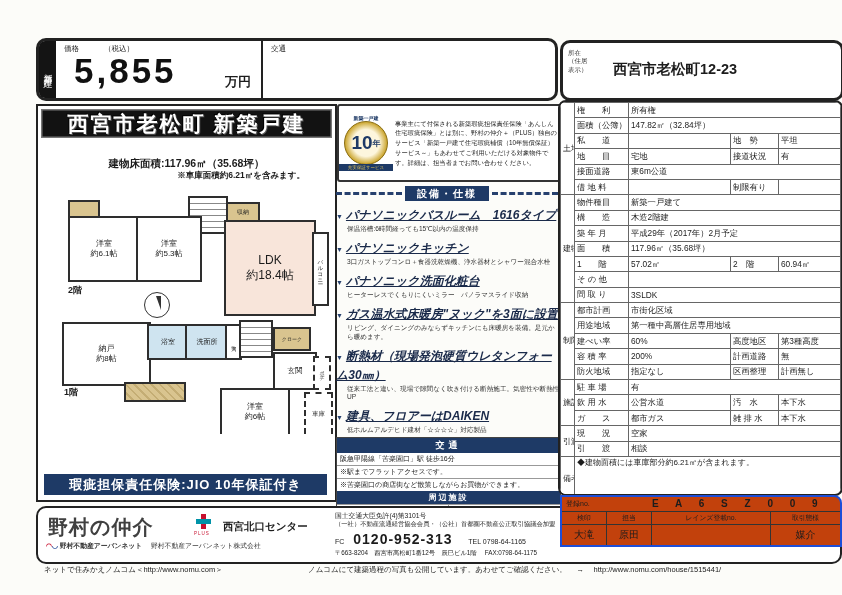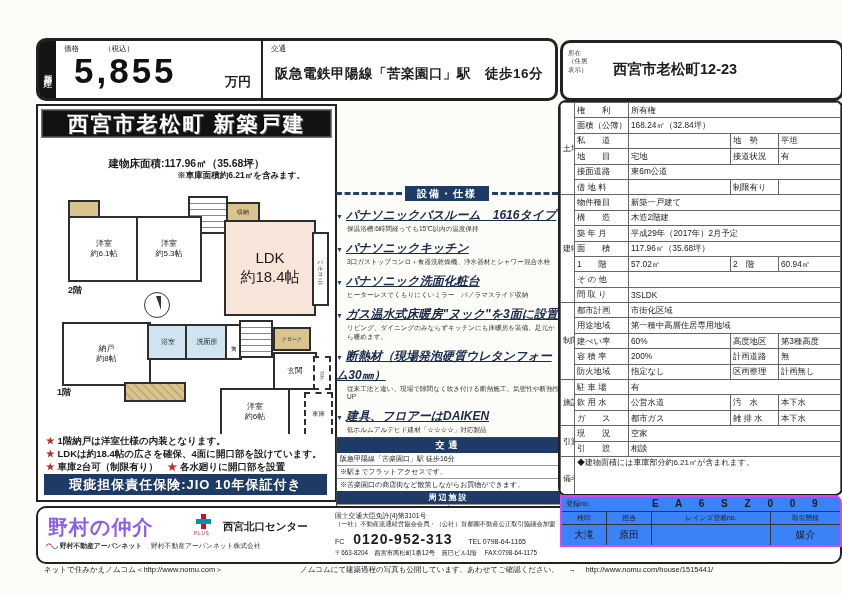--- a/index.html
+++ b/index.html
@@ -59,33 +59,33 @@
   
   .rightbox{left:558px;top:100px;width:281px;height:392px;border:2.5px solid #222;border-radius:8px;background:#fff;overflow:hidden;}
   table.det{border-collapse:collapse;width:100%;table-layout:fixed;font-size:8.3px;}
   table.det td{border:1px solid #666;height:14.4px;padding:0 2px;overflow:hidden;white-space:nowrap;}
   td.grp{text-align:center;font-size:8px;padding:0;line-height:1.15;background:#fff;}
   td.lbl{letter-spacing:0;}
   td.rem{white-space:normal;vertical-align:top;font-size:8px;}
   
   .footerbox{left:36px;top:506px;width:802px;height:54px;border:2.5px solid #222;border-radius:10px;background:#fff;display:flex;}
   .brand{width:185px;position:relative;}
-  .brandname{position:absolute;left:10px;top:6px;font-size:20px;font-weight:bold;color:#8b5cf6;letter-spacing:1px;text-align:center;}
+  .brandname{position:absolute;left:10px;top:6px;font-size:20px;font-weight:bold;color:#404040;letter-spacing:1px;text-align:center;}
   .plusmark{position:absolute;left:158px;top:6px;width:15px;height:15px;}
   .plusmark i{position:absolute;background:#c8102e;left:5px;top:0;width:5px;height:15px;}
   .plusmark b{position:absolute;background:#0093a8;left:0;top:5px;width:15px;height:5px;}
   .plustxt{position:absolute;left:156px;top:23px;font-size:4.5px;color:#c8102e;letter-spacing:1px;}
   .urbrow{position:absolute;left:8px;top:33px;font-size:6.8px;font-weight:bold;color:#333;white-space:nowrap;}
   .wave{color:#c8102e;font-weight:bold;}
   .wave2{color:#1a3f8f;font-weight:bold;}
   .centername{width:112px;padding-top:12px;font-size:10.5px;font-weight:bold;}
   .liccol{flex:1;padding-top:3px;font-size:6.8px;line-height:1.35;}
   .fcline{font-size:7px;margin-top:1px;}
   .fcnum{font-size:14px;font-weight:bold;letter-spacing:1px;}
-  .stamp{left:560px;top:495px;width:278px;background:#3b82f6;border:2px solid #d946ef;border-radius:0 8px 0 0;font-size:7px;z-index:5;}
+  .stamp{left:560px;top:495px;width:278px;background:#c2410c;border:2px solid #1d4ed8;border-radius:0 8px 0 0;font-size:7px;z-index:5;}
   .stamp .r1{display:flex;border-bottom:1px solid #333;}
   .stamp .r1 .c1{width:78px;padding:2px 4px;}
   .stamp .r1 .c2{flex:1;font-size:10px;letter-spacing:7px;padding:1px 4px;font-weight:bold;}
   .stamp .hd{display:flex;border-bottom:1px solid #333;}
   .stamp .hd div{border-right:1px solid #333;text-align:center;padding:1px 0;font-size:6.8px;}
   .stamp .vals div{border-right:1px solid #333;text-align:center;padding:3px 0;font-size:10px;font-family:"DejaVu Serif",serif;}
   .stamp .vals{display:flex;}
   .w1{width:44px;}.w2{width:44px;}.w3{width:118px;}.w4{flex:1;}
   .bottomline{font-size:7.5px;color:#222;}
 </style>
@@ -97,21 +97,20 @@
   <div class="abs topbar">
     <div class="newtab">新築戸建</div>
     <div class="pricecell">
       <span class="slbl" style="left:8px;top:3px;">価格</span>
       <span class="slbl" style="left:48px;top:3px;">（税込）</span>
       <span class="bigprice">5,855</span>
       <span class="priceunit">万円</span>
     </div>
     <div class="transcell">
       <span class="slbl" style="left:8px;top:3px;">交通</span>
-      <span class="transmain">阪急電鉄甲陽線「苦楽園口」駅　徒歩16分</span>
     </div>
   </div>
 
   <div class="abs addrbox">
     <div class="addrlbl" style="white-space:pre-line;">所在
 （住居
 表示）</div>
     <div class="addrval">西宮市老松町12-23</div>
   </div>
 
@@ -126,21 +125,21 @@
         <span>収納</span>
       </div>
     <div class="room" style="left:30px;top:110px;width:68px;height:62px;">
       <span>洋室</span>
       <span>約6.1帖</span>
     </div>
     <div class="room" style="left:98px;top:110px;width:62px;height:62px;">
       <span>洋室</span>
       <span>約5.3帖</span>
     </div>
-    <div class="room pink" style="left:186px;top:114px;width:88px;height:92px;font-size:15px;">
+    <div class="room pink" style="left:186px;top:114px;width:88px;height:92px;font-size:12px;">
       <span>LDK</span>
       <span>約18.4帖</span>
     </div>
     <div class="room vtext" style="left:274px;top:126px;width:13px;height:70px;font-size:5.5px;">
         <span>バルコニー</span>
       </div>
     <span class="flabel" style="left:30px;top:178px;">2階</span>
     <div class="compass" style="left:106px;top:186px;"></div>
 
     <div class="room" style="left:24px;top:216px;width:85px;height:60px;">
@@ -160,37 +159,43 @@
     <div class="room tan" style="left:235px;top:221px;width:34px;height:20px;font-size:5px;">
         <span>クローク</span>
       </div>
     <div class="room" style="left:235px;top:246px;width:40px;height:34px;font-size:7.5px;">
         <span>玄関</span>
       </div>
     <div class="room vtext" style="left:275px;top:250px;width:14px;height:30px;font-size:5px;border-style:dashed;">
         <span>ポーチ</span>
       </div>
     <div class="room tan" style="left:86px;top:276px;width:58px;height:16px;background:repeating-linear-gradient(45deg,#d9c48f 0 4px,#c4ad74 4px 6px);"></div>
-    <span class="flabel" style="left:19px;top:280px;">1階</span>
+    <span class="flabel" style="left:26px;top:280px;">1階</span>
     <div class="room" style="left:182px;top:282px;width:66px;height:44px;border-bottom:none;">
       <span>洋室</span>
       <span>約6帖</span>
     </div>
     <div class="room" style="left:266px;top:286px;width:25px;height:40px;font-size:6.5px;border-style:dashed;border-bottom:none;">
         <span>車庫</span>
       </div>
 
-    <div class="stars">
-      <div><span class="star">★</span><span>1階納戸は洋室仕様の内装となります。</span></div>
-      <div><span class="star">★</span><span>LDKは約18.4帖の広さを確保、4面に開口部を設けています。</span></div>
-      <div><span class="star">★</span><span>車庫2台可（制限有り）</span>　<span class="star">★</span><span>各水廻りに開口部を設置</span></div>
-    </div>
     <div class="warrbar">瑕疵担保責任保険:JIO 10年保証付き</div>
   </div>
 
+  <div class="abs badgebox">
+    <div class="medal">
+      <div class="medtop">新築一戸建</div>
+      <div class="medcirc">
+        <span class="mednum">10</span>
+        <span class="medyr">年</span>
+      </div>
+      <div class="medrib">充実保証サービス</div>
+    </div>
+    <div class="badgetext">事業主にて付保される新築瑕疵担保責任保険「あんしん住宅瑕疵保険」とは別に、野村の仲介＋（PLUS）独自のサービス「新築一戸建て住宅瑕疵補償（10年無償保証）サービス～」もあわせてご利用いただける対象物件です。詳細は、担当者までお問い合わせください。</div>
+  </div>
 
   <div class="abs spechdrrow">
     <div class="dash"></div>
     <div class="spechdr">設備・仕様</div>
     <div class="dash"></div>
   </div>
 
   <div class="abs speclist">
     <div><span class="specmark">▼</span><span class="spectitle">パナソニックバスルーム　1616タイプ</span><div class="specdesc">保温浴槽:6時間経っても15℃以内の温度保持</div></div>
     <div><span class="specmark">▼</span><span class="spectitle">パナソニックキッチン</span><div class="specdesc">3口ガストップコンロ＋食器洗乾燥機、浄水器材とシャワー混合水栓</div></div>
@@ -228,21 +233,21 @@
           <col>
         </colgroup>
       <tbody>
           <tr>
             <td class="grp" rowspan="6">土地</td>
             <td class="lbl">権　　利</td>
             <td colspan="3">所有権</td>
           </tr>
       <tr>
             <td class="lbl">面積（公簿）</td>
-            <td colspan="3">168.24㎡（32.84坪）</td>
+            <td colspan="3">147.82㎡（32.84坪）</td>
           </tr>
       <tr>
             <td class="lbl">私　　道</td>
             <td></td>
             <td class="lbl">地　勢</td>
             <td>平坦</td>
           </tr>
       <tr>
             <td class="lbl">地　　目</td>
             <td>宅地</td>
@@ -395,19 +400,19 @@
         <span>0798-64-1165</span>
       </div>
       <div style="font-size:6.3px;">
         <span>〒663-8204　西宮市高松町1番12号　辰巳ビル1階</span>　
         <span>FAX:0798-64-1175</span>
       </div>
     </div>
   </div>
 
   <div class="abs bottomline" style="left:44px;top:565px;">ネットで住みかえノムコム＜http://www.nomu.com＞</div>
-  <div class="abs bottomline" style="left:300px;top:565px;">
+  <div class="abs bottomline" style="left:308px;top:565px;">
     <span>ノムコムにて建築過程の写真も公開しています。あわせてご確認ください。</span>　
     <span>→</span>　
     <span>http://www.nomu.com/house/1515441/</span>
   </div>
 
 </div>
 
 </body></html>

